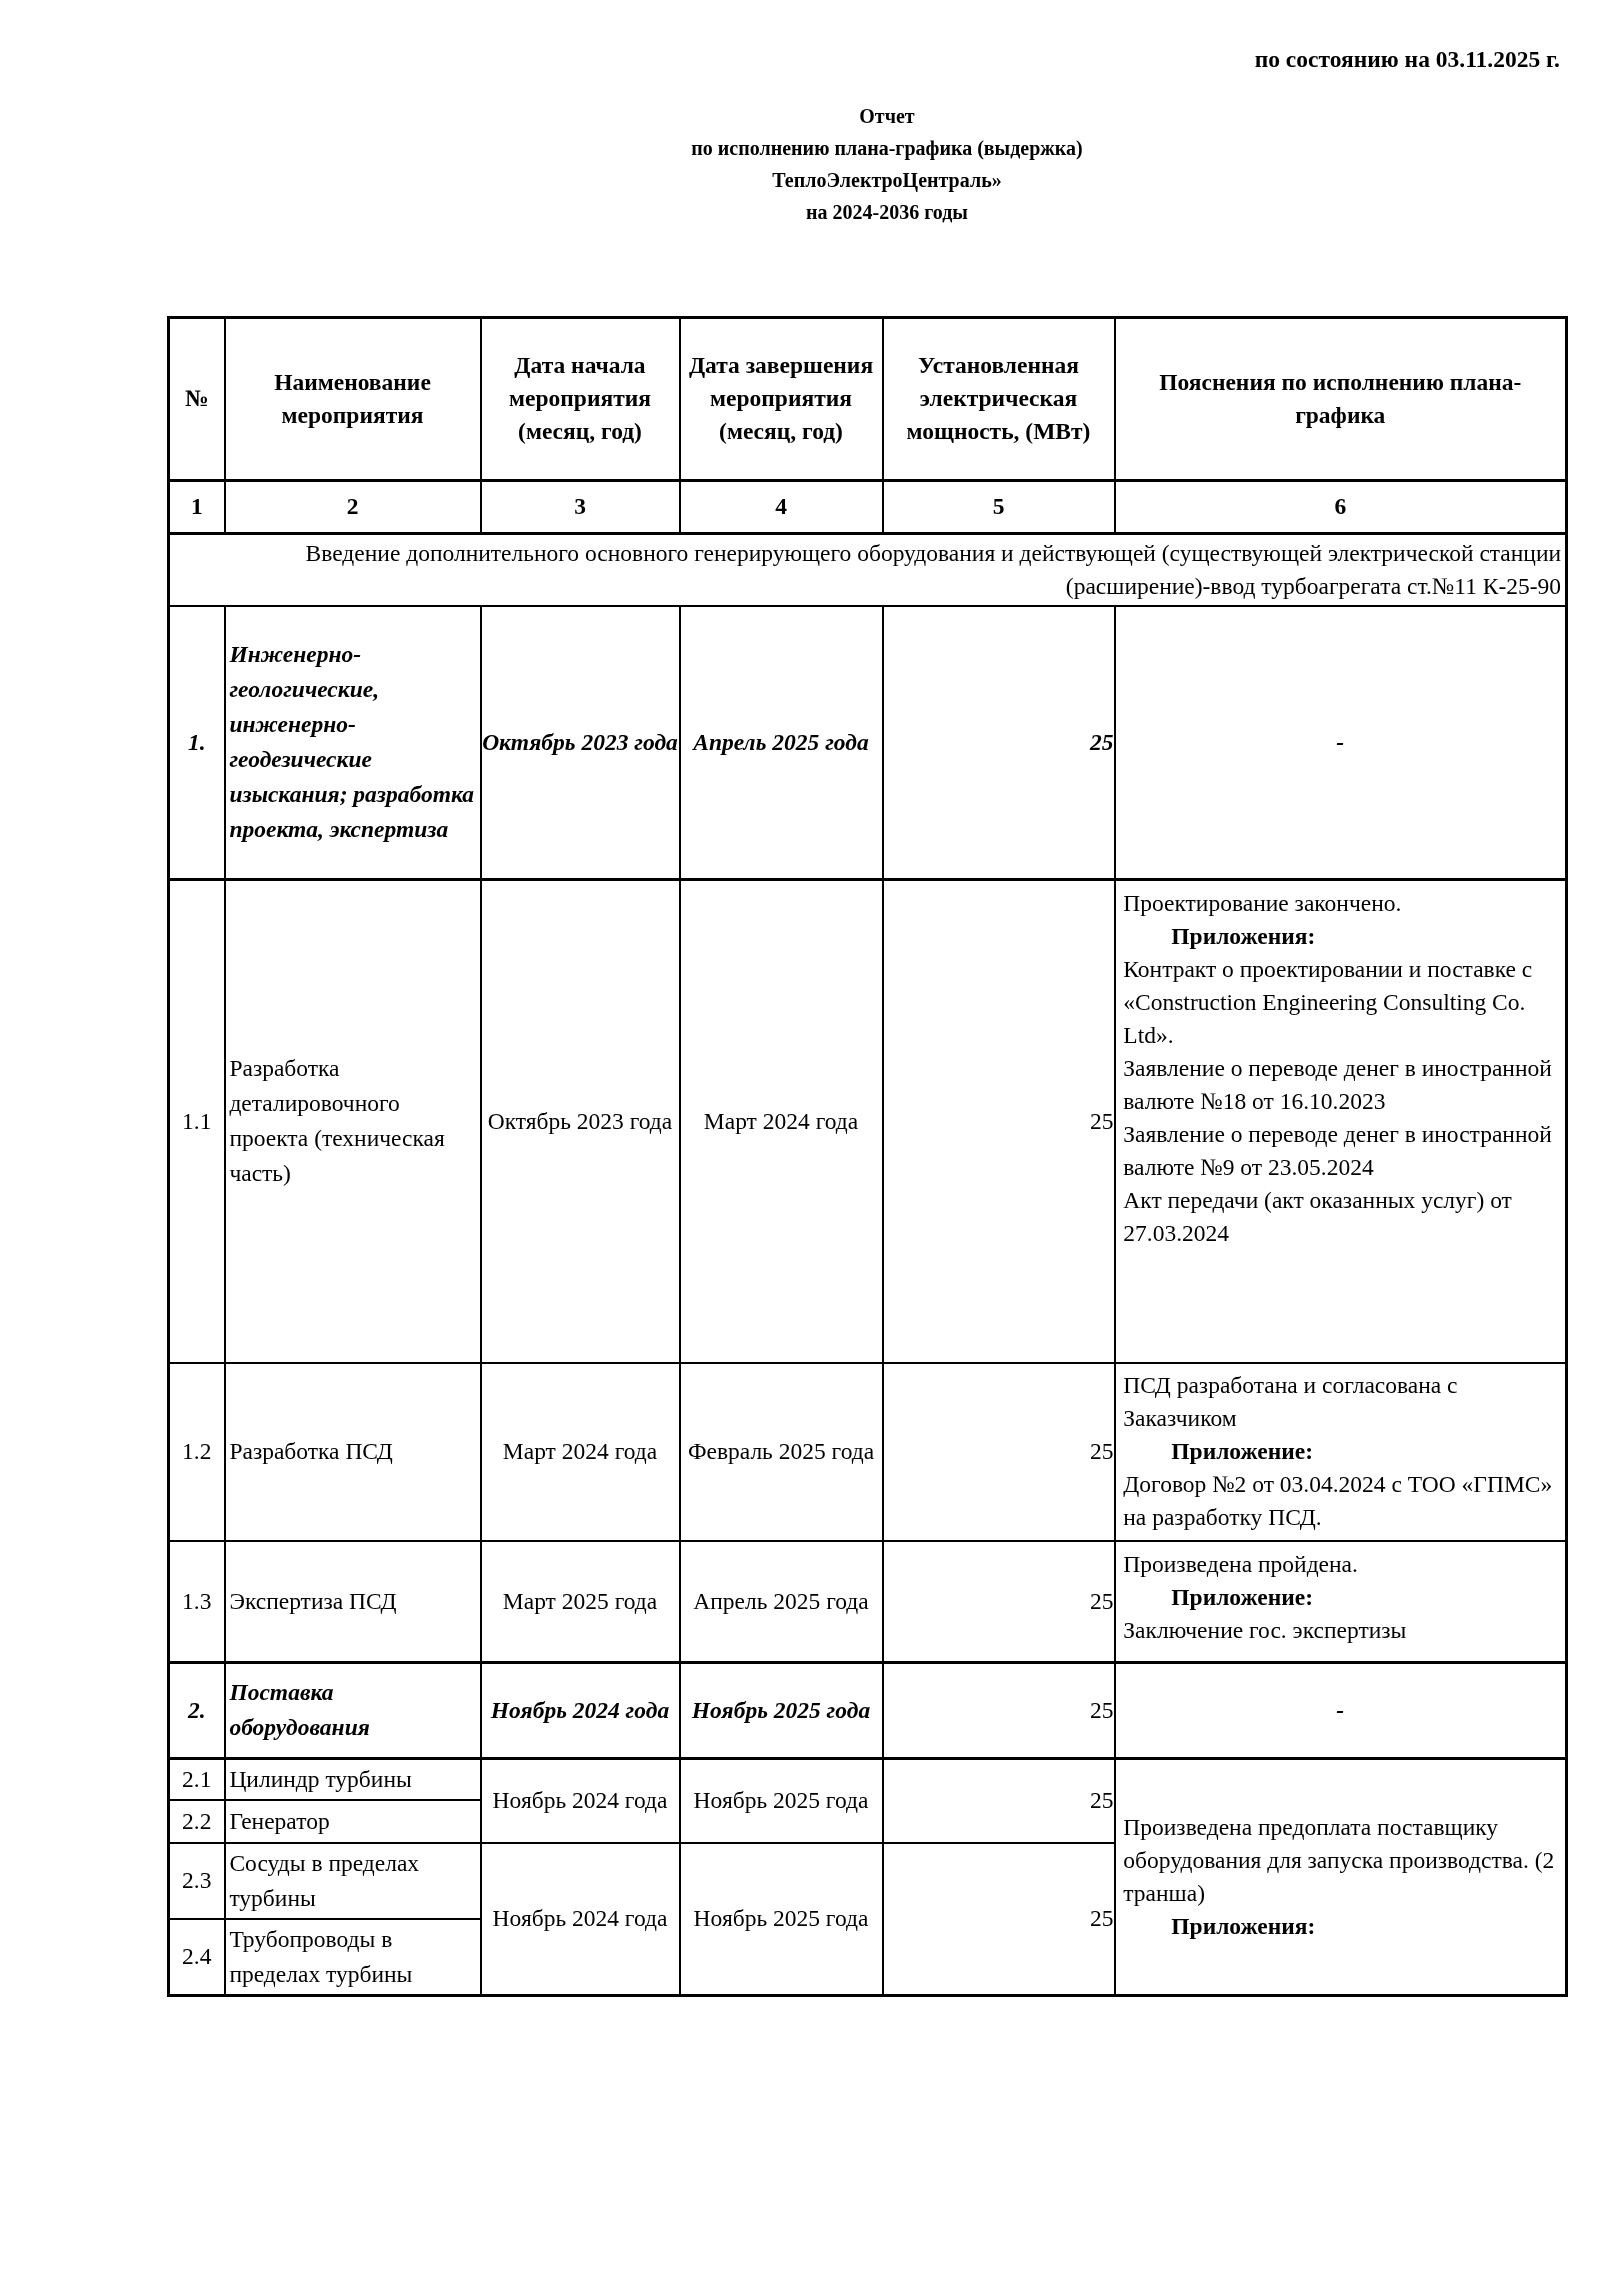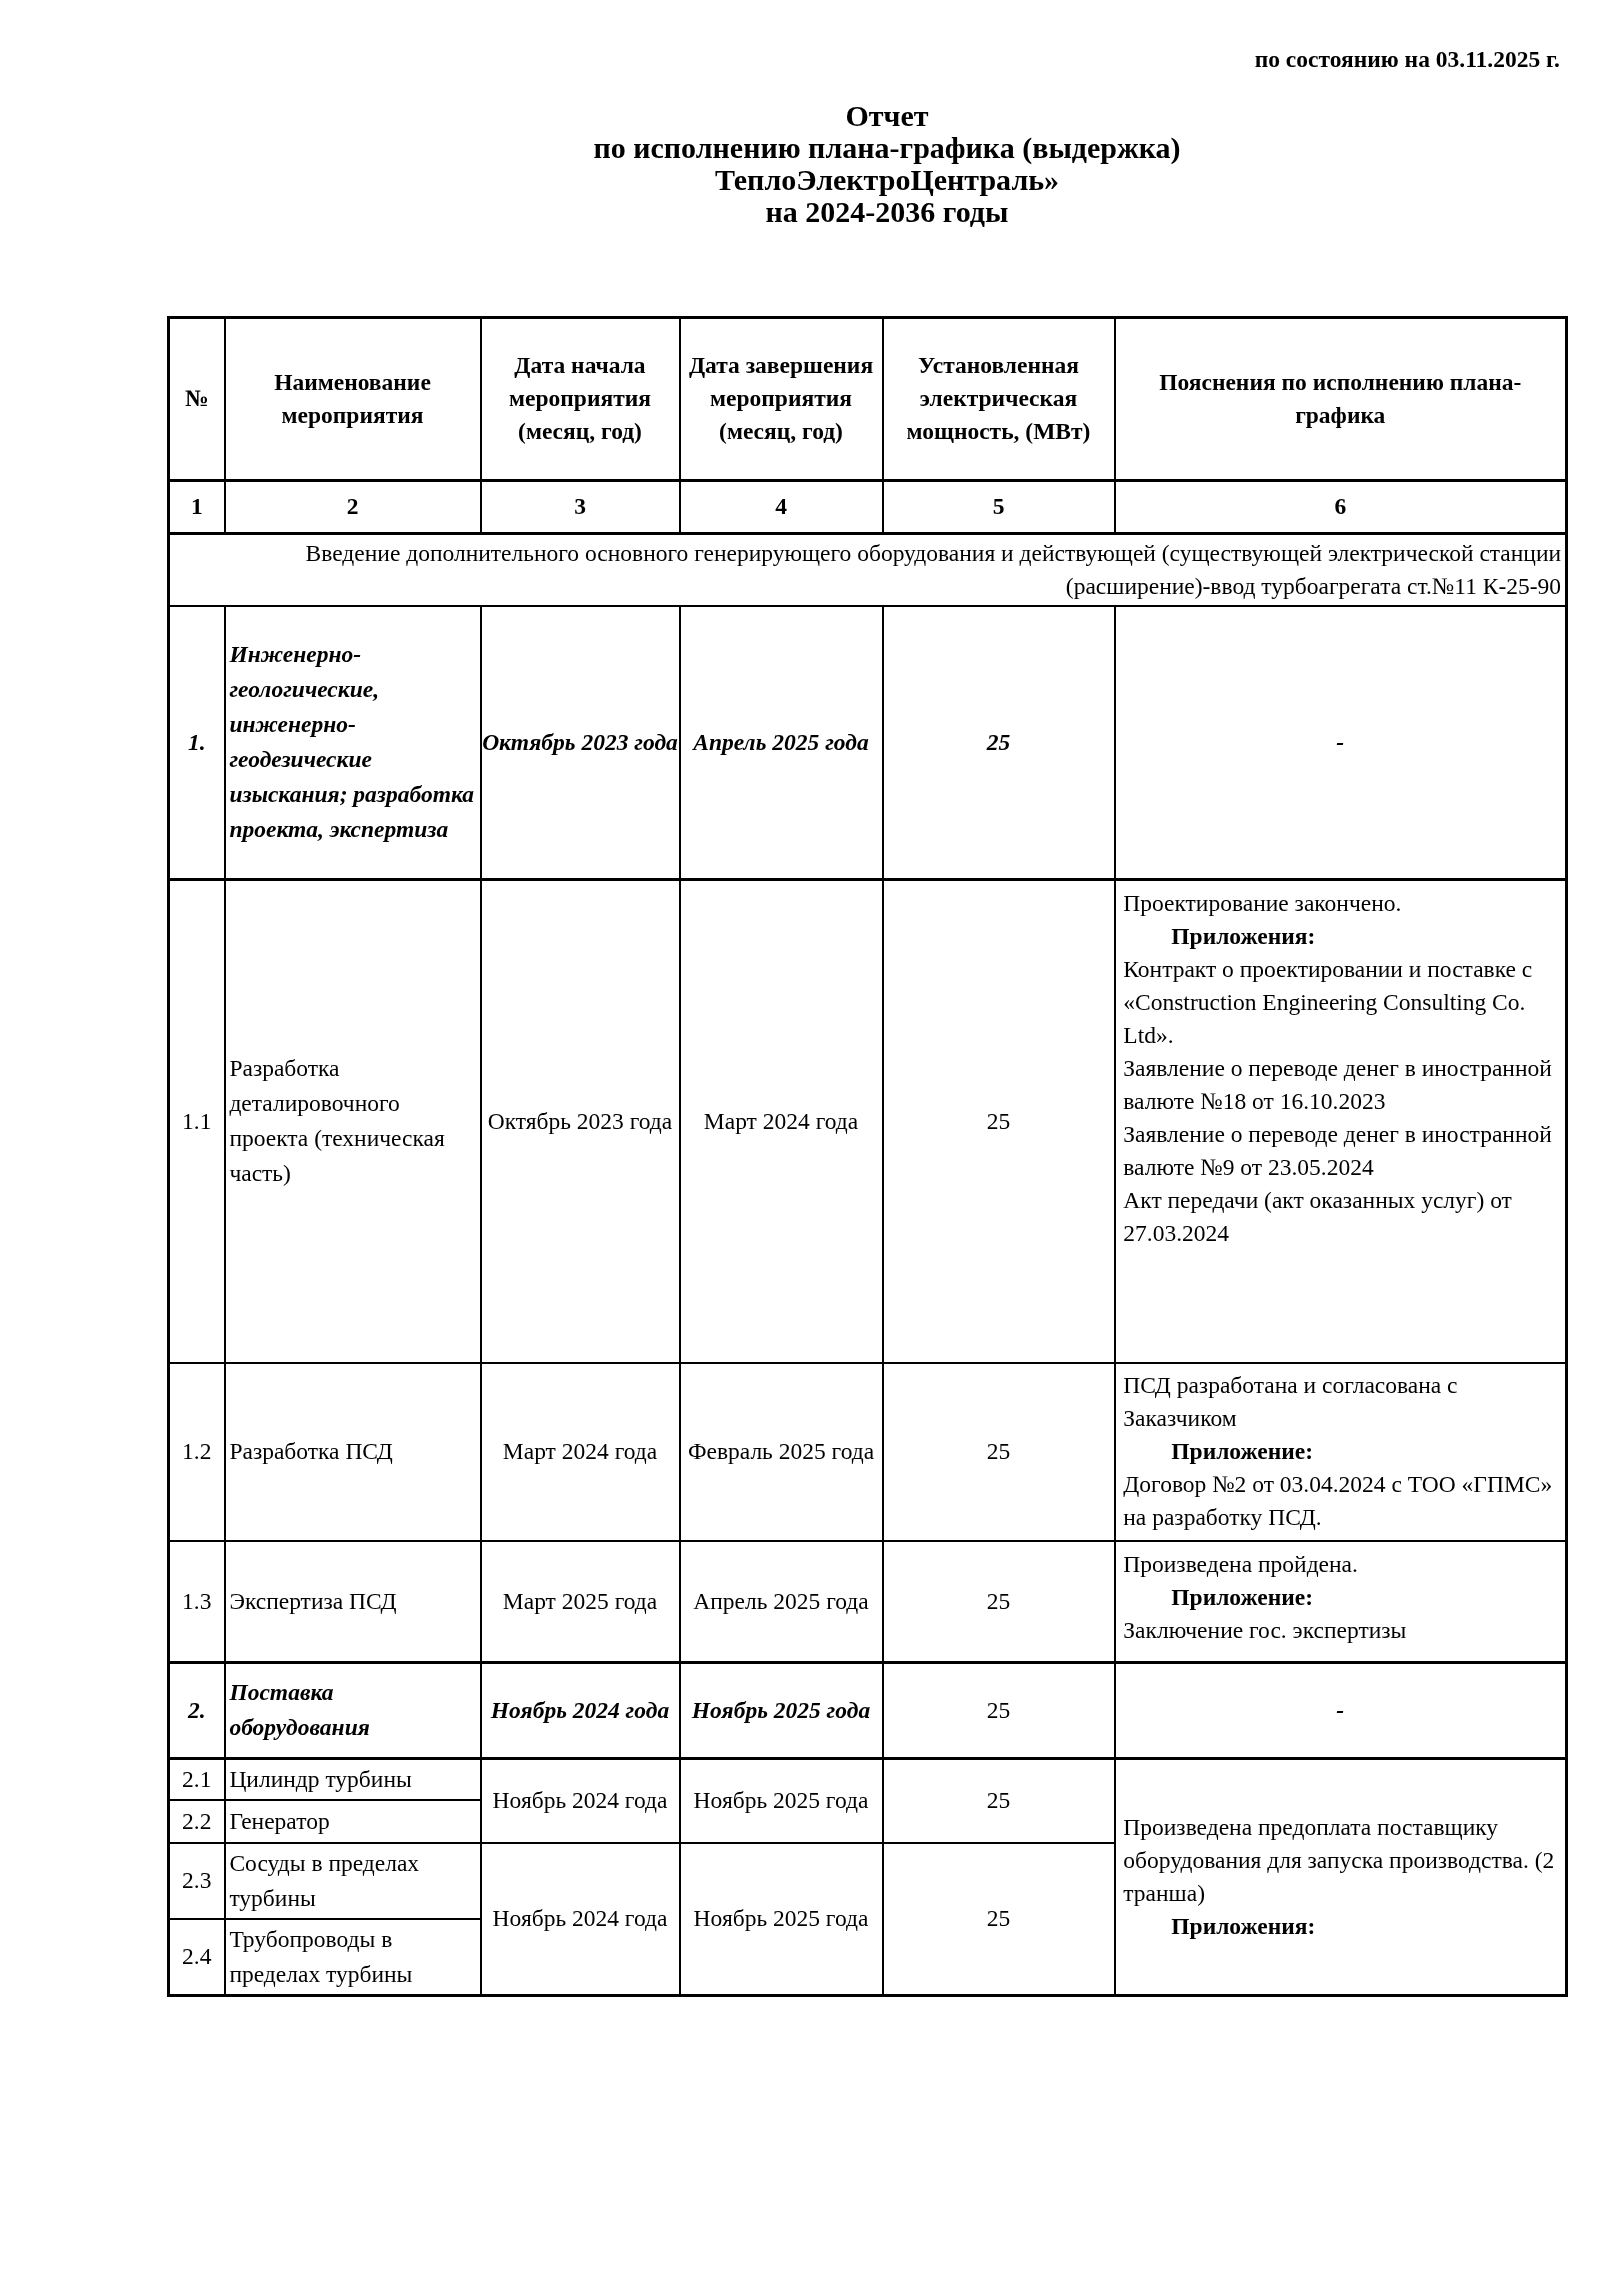--- a/index.html
+++ b/index.html
@@ -23,21 +23,21 @@
     text-align: right;
     padding-right: 47px;
     font-weight: bold;
     font-size: 23.5px;
     line-height: 29px;
   }
   .title-block {
     margin-top: 25.5px;
     text-align: center;
     font-weight: bold;
-    font-size: 30px;
+    font-size: 20px;
     line-height: 32px;
   }
   table.report {
     margin-top: 88px;
     width: 1398px;
     border-collapse: collapse;
     table-layout: fixed;
     border: 3.9px solid #000;
   }
   th, td {
@@ -63,21 +63,21 @@
   tr.row-2       { height: 96px; }
   tr.row-2-1     { height: 39px; }
   tr.row-2-2     { height: 43px; }
   tr.row-2-3     { height: 74px; }
   tr.row-2-4     { height: 75px; }
   tr.thickb > th, tr.thickb > td { border-bottom-width: 3.9px; }
 
   td.c-num   { text-align: center; }
   td.c-name  { text-align: left; padding: 2px 3.9px; line-height: 35px; }
   td.c-date  { text-align: center; line-height: 35px; }
-  td.c-power { text-align: center; line-height: 35px; }
+  td.c-power { text-align: right; line-height: 35px; }
   td.c-note  { text-align: left; padding: 5.9px 7.8px; line-height: 33px; vertical-align: top; }
   td.c-note-mid { vertical-align: middle; }
   td.c-dash  { text-align: center; }
   tr.row-nums td { text-align: center; font-weight: bold; }
   tr.row-section td { text-align: right; padding: 2px 3.9px; line-height: 33px; }
   .bi { font-weight: bold; font-style: italic; }
   .note-bold { font-weight: bold; margin-left: 48px; }
 </style>
 </head>
 <body>

